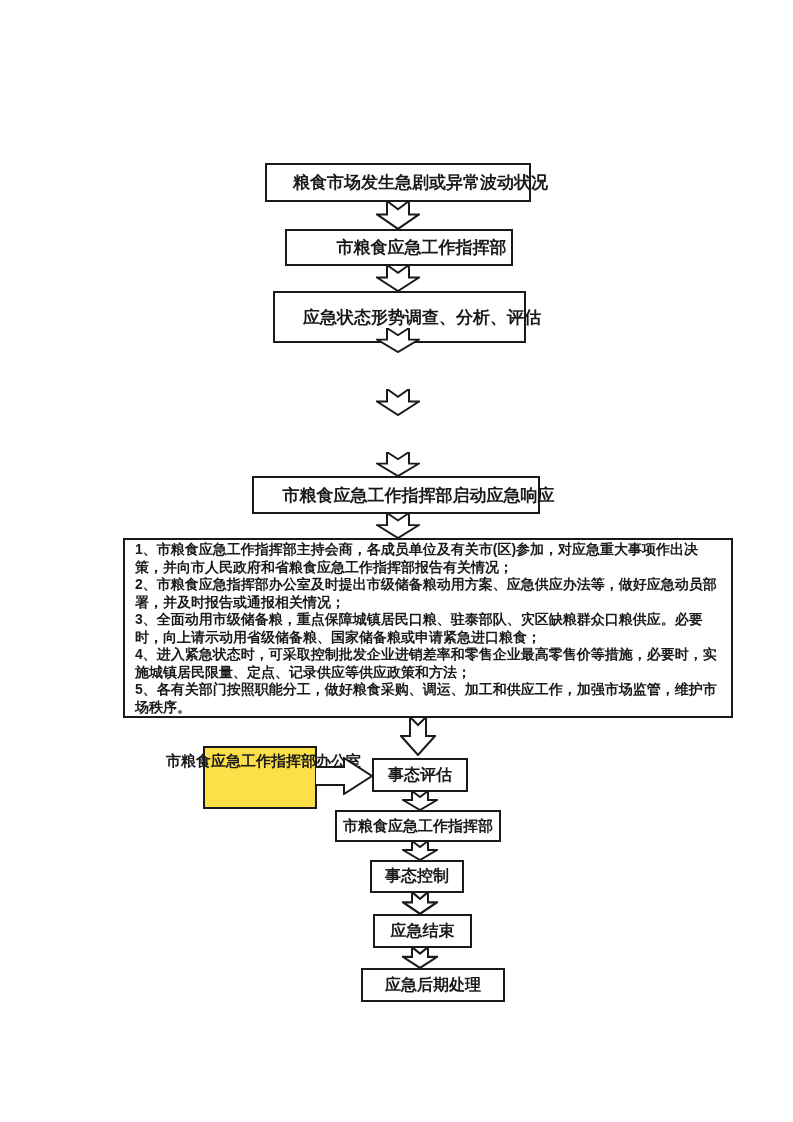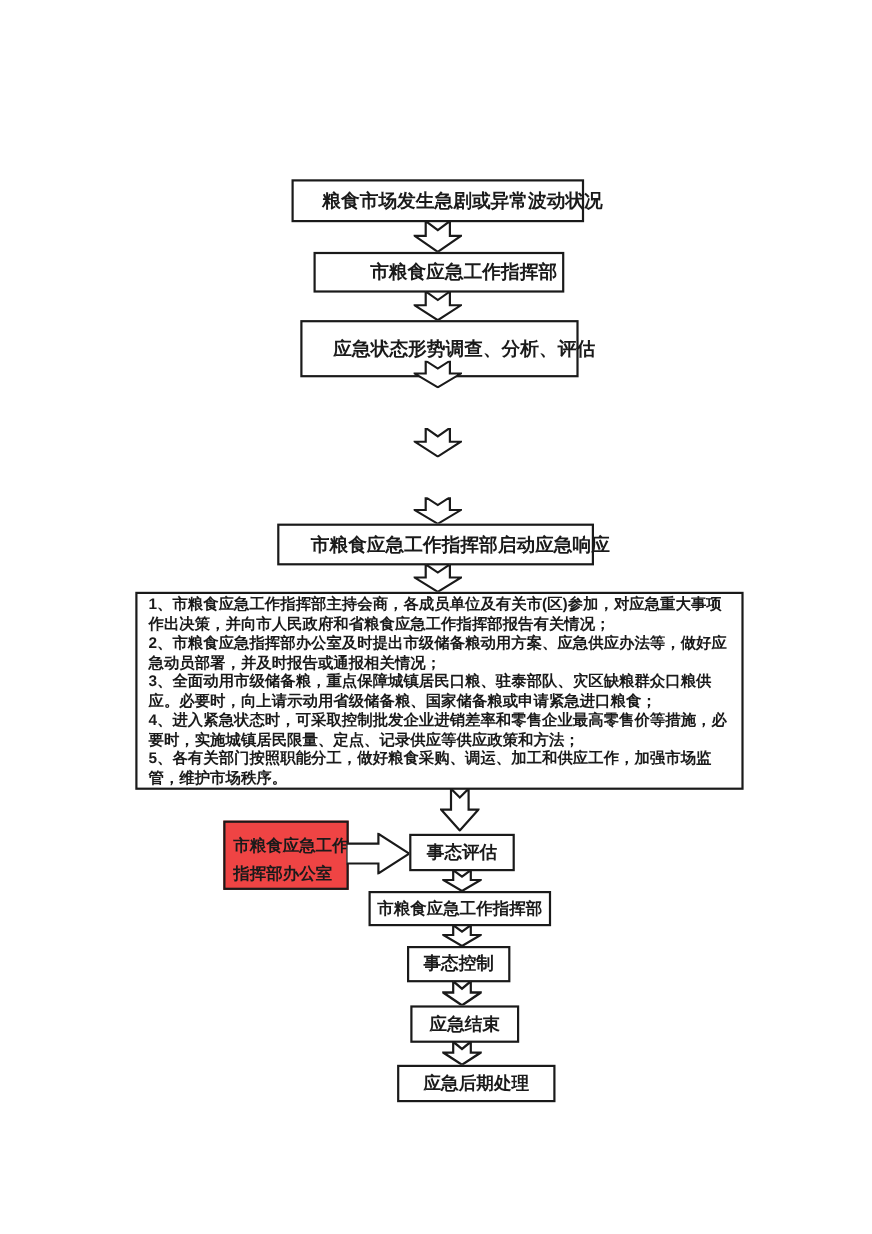--- a/index.html
+++ b/index.html
@@ -24,38 +24,38 @@
     justify-content: center;
     font-weight: bold;
     white-space: nowrap;
     color: #1a1a1a;
   }
   .fs17 { font-size: 17px; padding-left: 45px; }
   .fs16 { font-size: 16px; }
   .fs15 { font-size: 15px; }
   .measures-box {
     position: absolute;
-    left: 123px; top: 538px; width: 553px; height: 180px;
+    left: 123px; top: 538px; width: 610px; height: 180px;
     border: 2px solid #1a1a1a;
     background: #ffffff;
     padding: 1px 10px 0 10px;
     font-size: 14px;
     font-weight: bold;
     line-height: 17.5px;
     text-align: left;
     color: #1a1a1a;
   }
   .office-box {
     position: absolute;
     left: 203px; top: 746px; width: 114px; height: 63px;
     border: 2px solid #1a1a1a;
-    background: #ef4444;
+    background: #fde047;
     display: flex;
-    flex-direction: column;
-    justify-content: flex-end;
+    flex-direction: row;
+    justify-content: center;
     padding-left: 7px;
     font-size: 15px;
     font-weight: bold;
     line-height: 25px;
     white-space: nowrap;
     color: #1a1a1a;
   }
   .arrow { position: absolute; line-height: 0; }
   .arrow svg { display: block; }
 </style>

